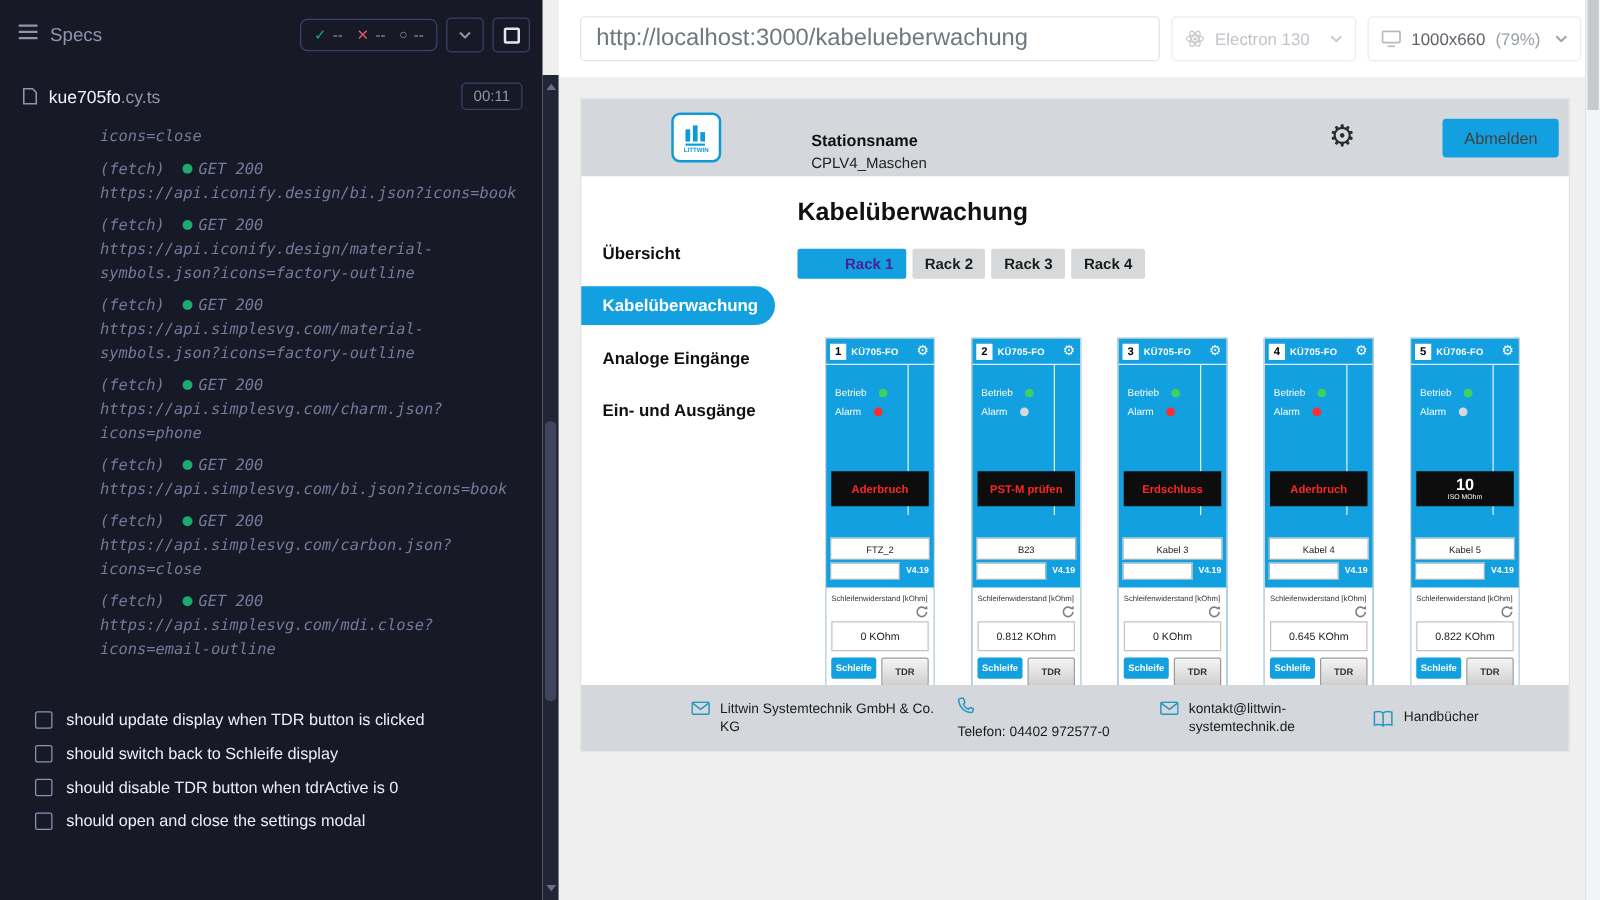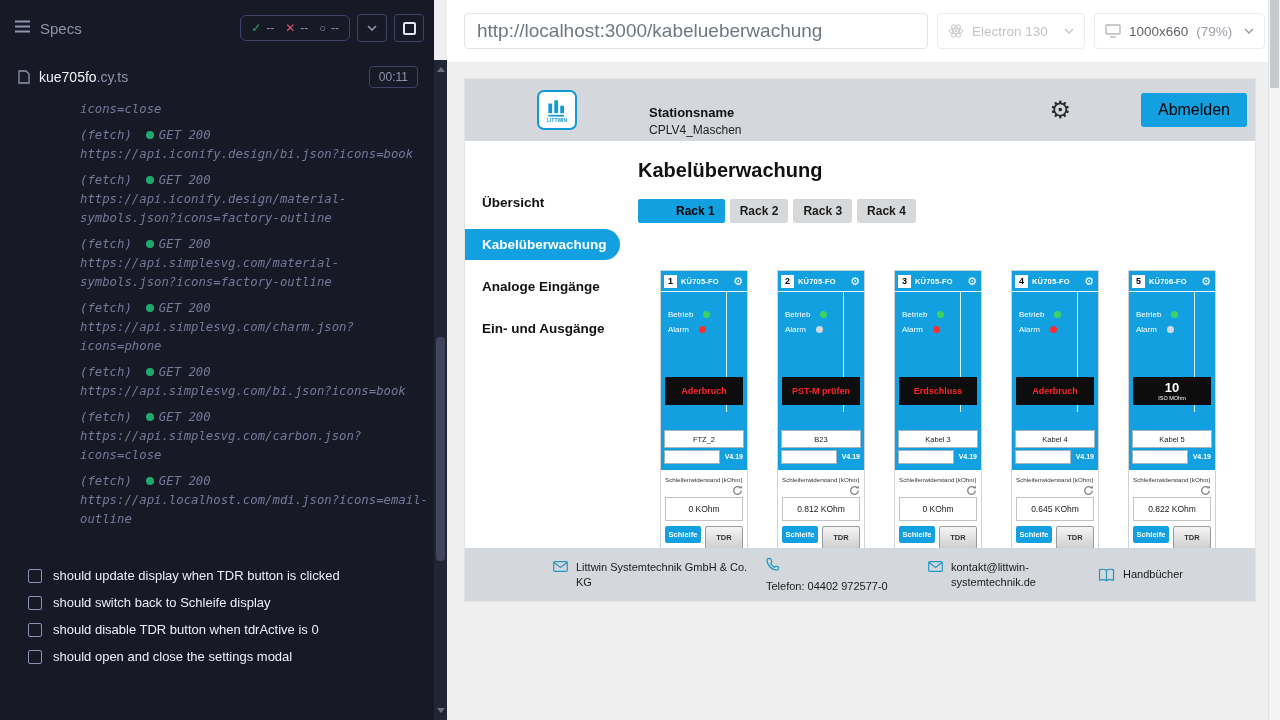--- a/index.html
+++ b/index.html
@@ -62,32 +62,32 @@
   .main-area{position:absolute;left:447px;top:62px;width:821px;height:658px;background:#efefef;}
   .app{position:absolute;left:17px;top:16px;width:790px;height:522px;background:#fff;
        border:1px solid #e3e3e3;box-sizing:content-box;}
   .app-header{height:62px;background:#d4d8dc;display:flex;align-items:center;}
   .logo{margin-left:72px;width:40px;height:40px;background:#fff;border:2px solid #0f9ad6;
         border-radius:7px;box-sizing:border-box;display:flex;align-items:center;justify-content:center;}
   .station{margin-left:72px;margin-top:21px;}
   .station-label{font-weight:bold;font-size:13px;color:#111;}
   .station-value{font-size:12px;color:#222;margin-top:3px;}
   .gear-btn{margin-left:auto;font-size:24px;color:#2b2b2b;line-height:24px;cursor:default;}
-  .logout-btn{margin:0 8px 0 70px;background:#12a0e0;color:#000000;font-size:16px;padding:8px 17px;
+  .logout-btn{margin:0 8px 0 70px;background:#12a0e0;color:#404040;font-size:13px;padding:8px 17px;
               border-radius:3px;border:none;font-family:"Liberation Sans",sans-serif;}
   .app-body{display:flex;height:407px;}
   .sidebar{width:155px;flex:none;padding-top:46px;box-sizing:border-box;}
   .side-item{font-size:13.5px;font-weight:bold;color:#111;padding:8px 0 8px 17px;margin-bottom:11px;}
   .side-item.active{background:#12a0e0;color:#fff;border-radius:0 16px 16px 0;}
   .content{flex:1;padding:18px 0 0 18px;position:relative;overflow:hidden;}
   .page-title{font-size:20px;font-weight:bold;color:#111;}
   .tabs{display:flex;gap:5px;margin-top:17px;}
   .tab{background:#d6d8da;color:#1b1b1b;font-size:12px;font-weight:bold;padding:5px 10px;
        border-radius:2px;}
-  .tab.active{background:#12a0e0;color:#000000;padding-left:38px;}
+  .tab.active{background:#12a0e0;color:#4c1d95;padding-left:38px;}
   .cards{display:flex;gap:29px;margin-top:47px;padding-left:22px;height:279px;overflow:hidden;}
 
   
   .card{width:88px;flex:none;background:#12a0e0;border:1px solid #cfd3d6;box-sizing:border-box;}
   .card-head{height:20px;display:flex;align-items:center;padding:0 4px 0 3px;
              border-bottom:1px solid rgba(255,255,255,.9);}
   .card-num{width:13px;height:13px;background:#fff;color:#000;font-size:9px;font-weight:bold;
             display:flex;align-items:center;justify-content:center;flex:none;}
   .card-model{color:#fff;font-size:7.5px;font-weight:bold;margin-left:4px;letter-spacing:.2px;
               white-space:nowrap;}
@@ -208,21 +208,21 @@
     <div class="log-entry">
       <div><span>(fetch)</span><span class="gdot"></span><span>GET 200</span></div>
       <div>https://api.simplesvg.com/bi.json?icons=book</div>
     </div>
     <div class="log-entry">
       <div><span>(fetch)</span><span class="gdot"></span><span>GET 200</span></div>
       <div>https://api.simplesvg.com/carbon.json?icons=close</div>
     </div>
     <div class="log-entry">
       <div><span>(fetch)</span><span class="gdot"></span><span>GET 200</span></div>
-      <div>https://api.localhost.com/mdi.json?icons=email-outline</div>
+      <div>https://api.simplesvg.com/mdi.close?icons=email-outline</div>
     </div>
   </div>
 
   <div class="cy-tests">
     <div class="test-item">
         <span class="test-box"></span>
         <span>should update display when TDR button is clicked</span>
       </div>
     <div class="test-item">
         <span class="test-box"></span>

